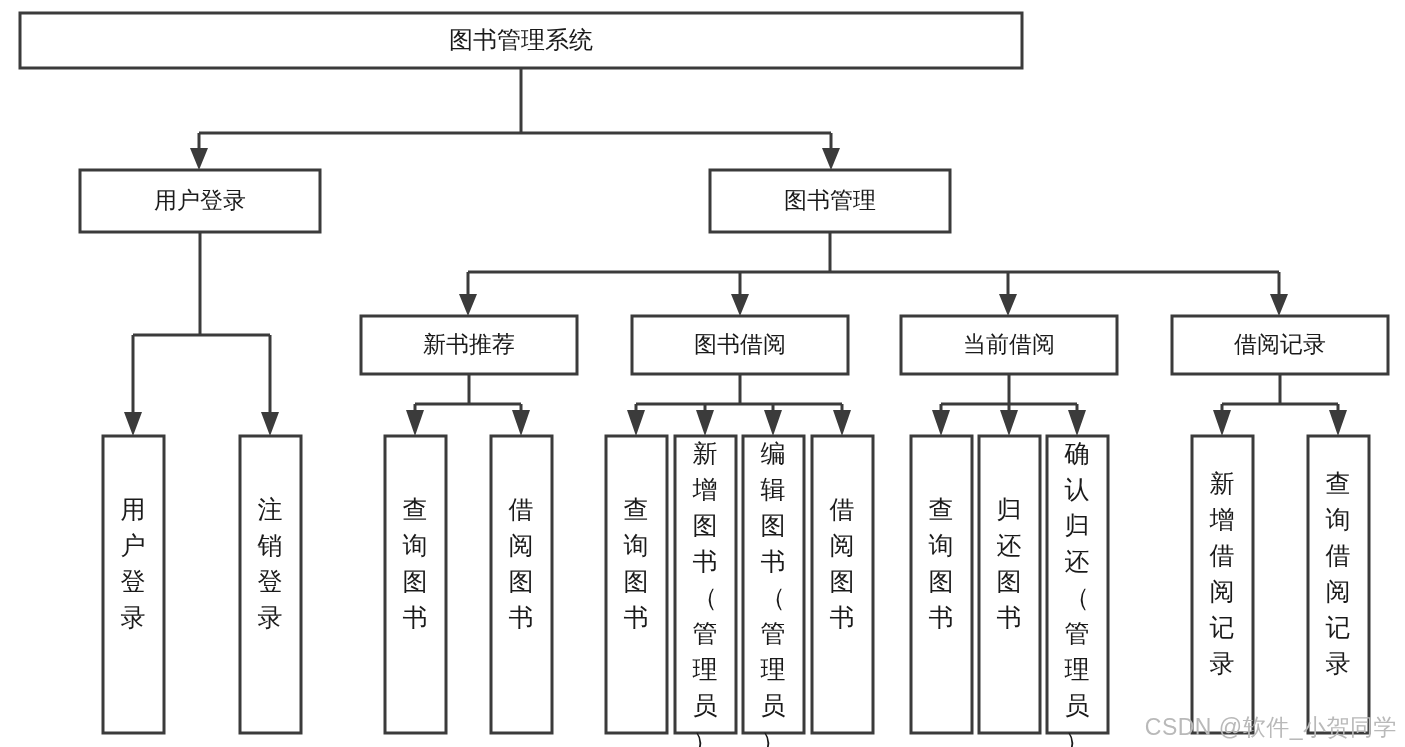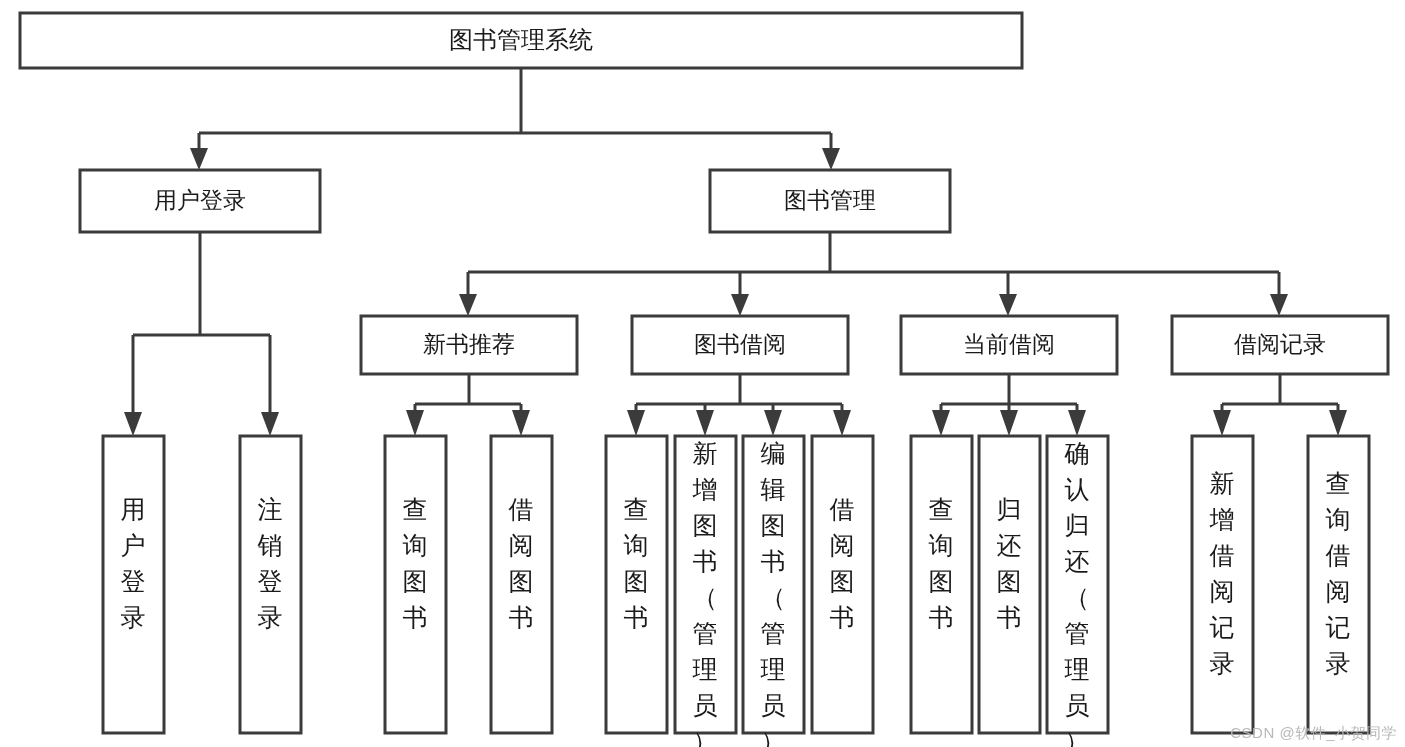--- a/index.html
+++ b/index.html
@@ -55,21 +55,21 @@
     font-family: "Liberation Sans", "DejaVu Sans", sans-serif;
     font-size: 25px;
     fill: #1a1a1a;
     text-anchor: middle;
   }
   .watermark {
     position: absolute;
     right: 8px;
     bottom: 4px;
     font-family: "Liberation Sans", "DejaVu Sans", sans-serif;
-    font-size: 15px;
+    font-size: 23px;
     color: #b9b9b9;
     letter-spacing: 0.5px;
     white-space: nowrap;
     user-select: none;
   }
 </style>
 </head>
 <body>
 
 <div id="diagram-root">

